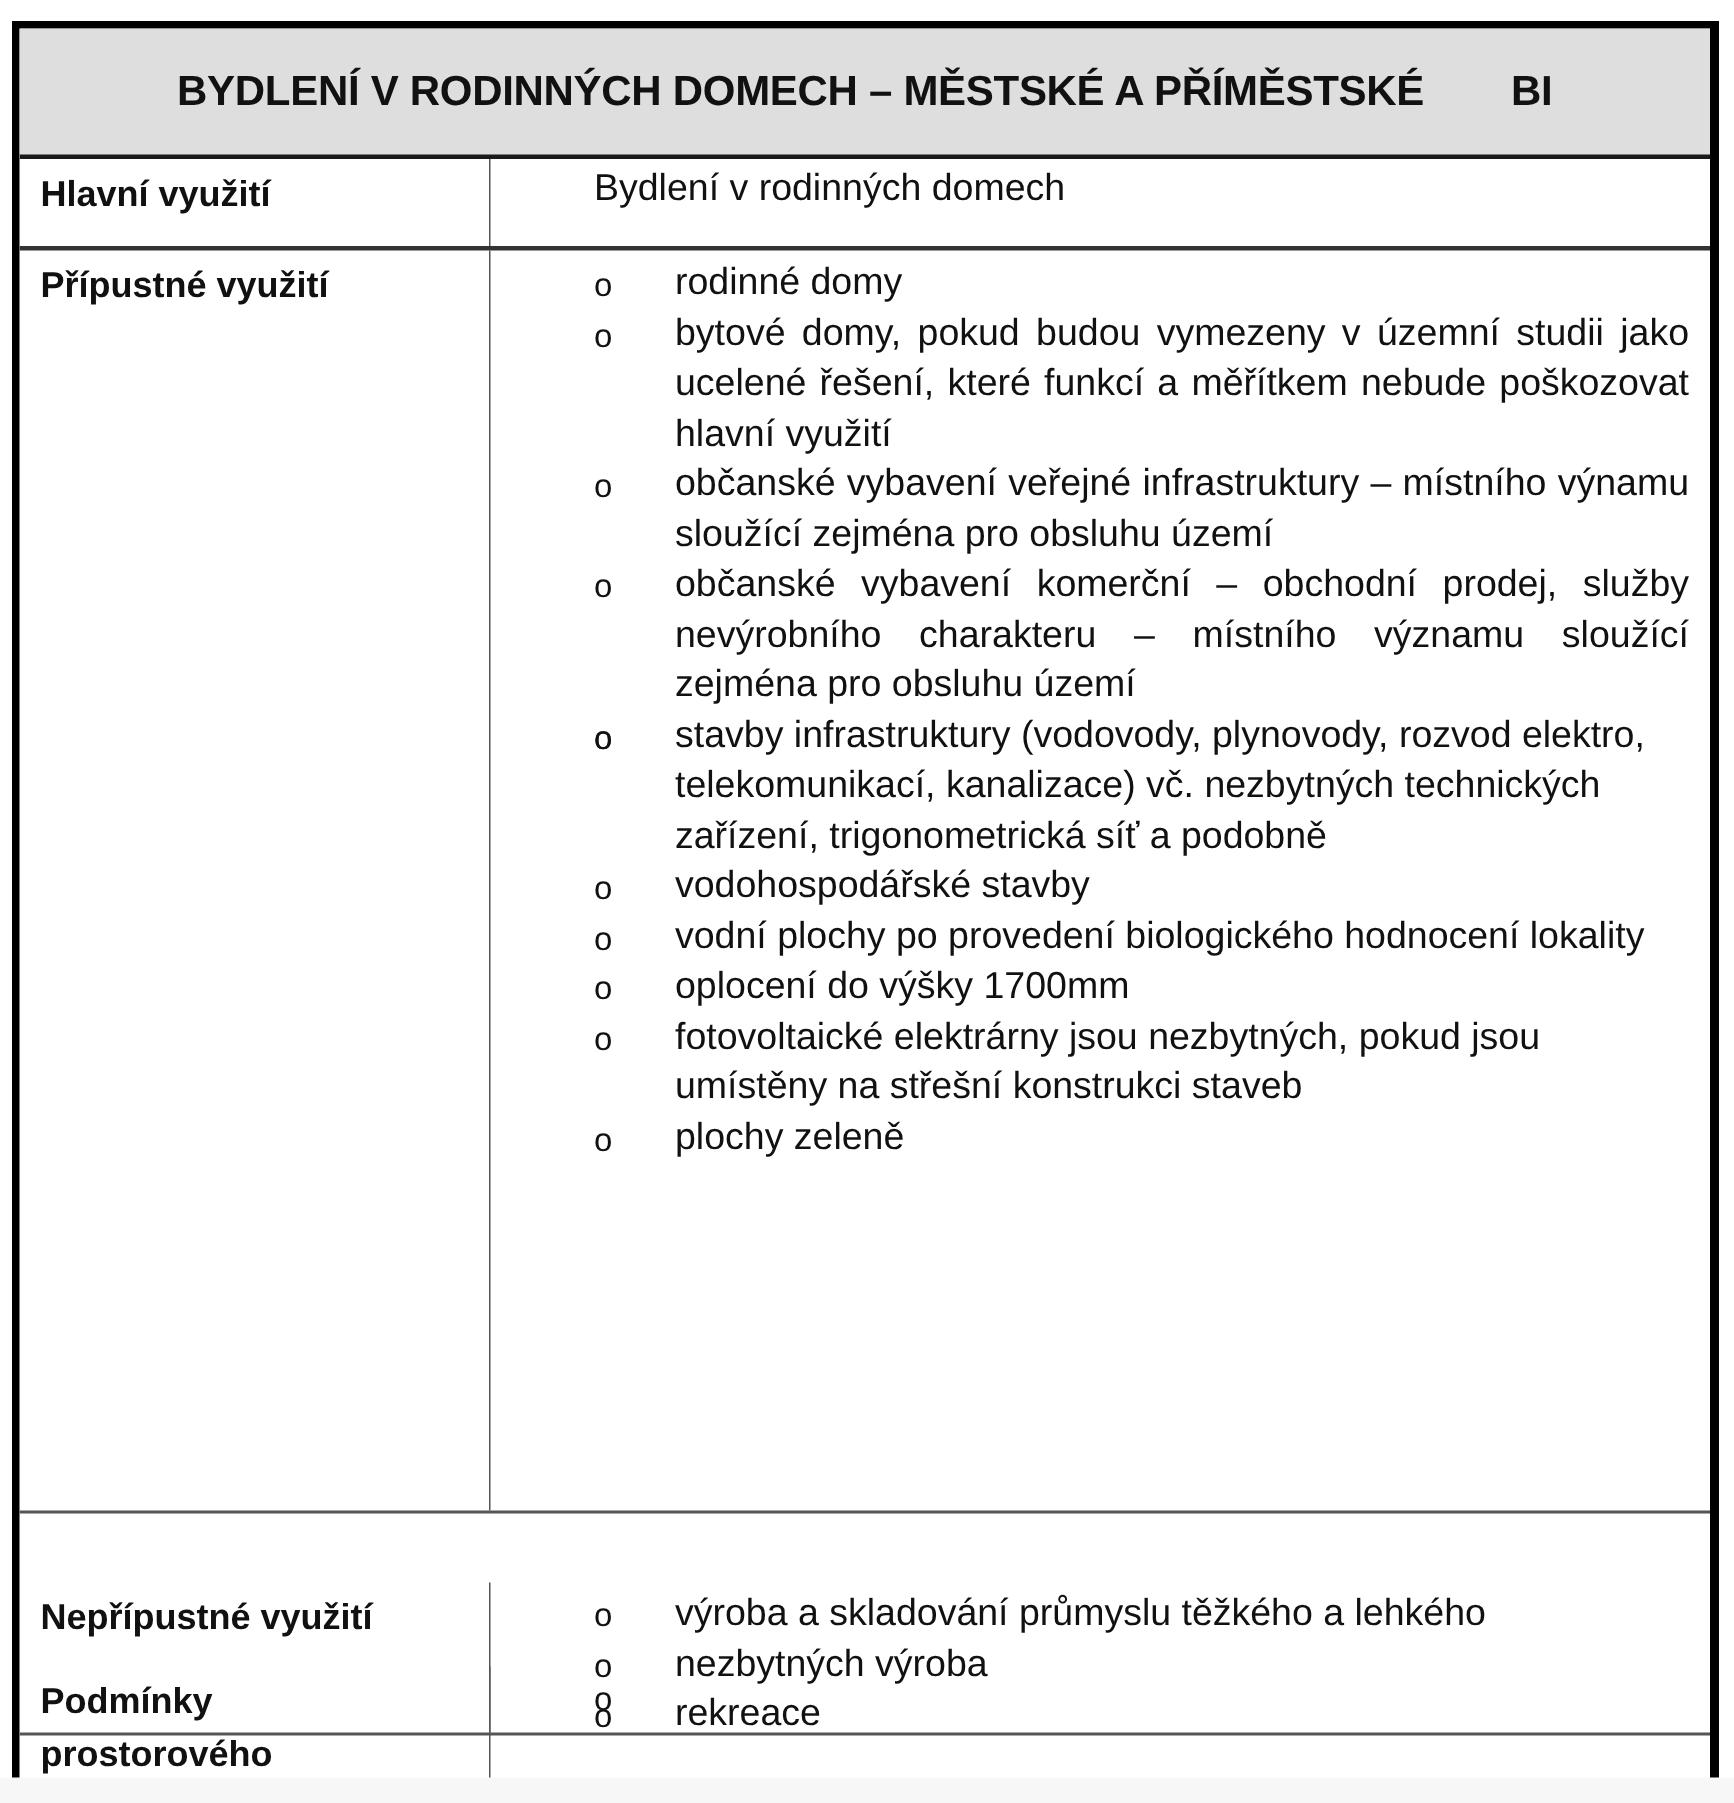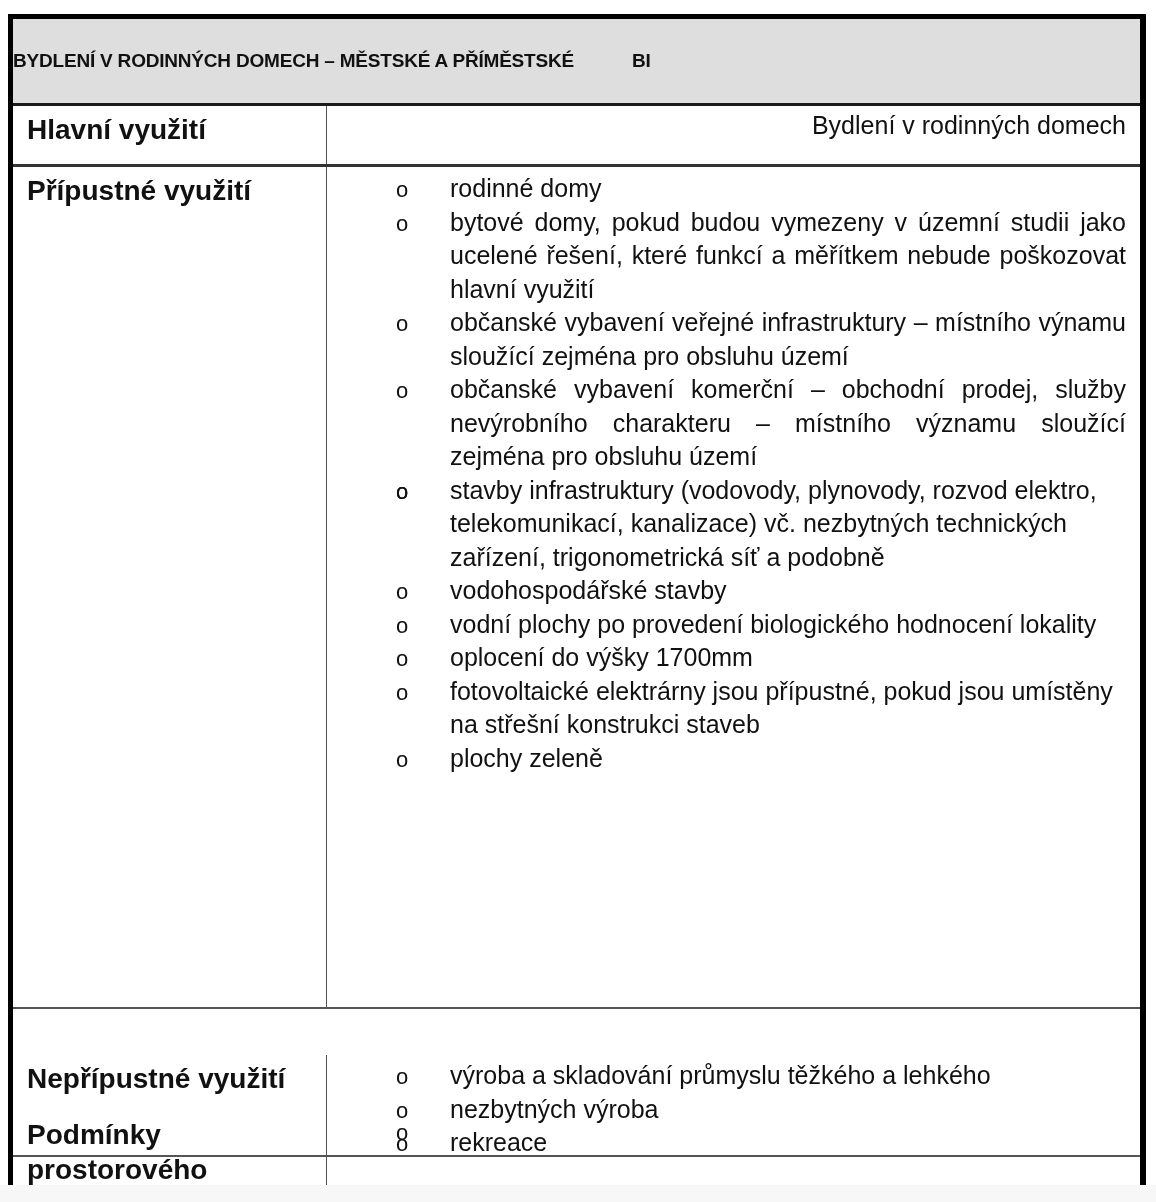--- a/index.html
+++ b/index.html
@@ -17,41 +17,41 @@
   .table {
     position: absolute; left: 8px; top: 14px; width: 1138px; height: 1171px;
     border-left: 5px solid #000; border-right: 6px solid #000; border-top: 5px solid #000;
     box-sizing: border-box;
     overflow: hidden;
   }
   .header {
     position: absolute; left: 0; top: 0; right: 0; height: 84px;
     background: #dedede;
     border-bottom: 3px solid #1a1a1a;
-    display: flex; align-items: center; justify-content: flex-start;
-    font-weight: bold; font-size: 19px; letter-spacing: -0.2px;
+    display: flex; align-items: center; justify-content: center;
+    font-weight: bold; font-size: 28px; letter-spacing: -0.2px;
   }
   .header .code { margin-left: 58px; }
   .row {
     position: absolute; left: 0; right: 0;
     border-bottom: 2px solid #555;
   }
   .row.thick { border-bottom: 3px solid #333; }
   .label {
     position: absolute; left: 14px; top: 6px; width: 290px;
-    font-weight: bold; font-size: 28px; line-height: 35px;
+    font-weight: bold; font-size: 24px; line-height: 35px;
   }
   .divider {
     position: absolute; left: 313px; top: 0; bottom: 0; width: 1px; background: #555;
   }
   .content {
     position: absolute; left: 383px; right: 14px; top: 6px;
     font-size: 25px; line-height: 33.5px;
   }
-  .plain { padding-left: 0px; text-align: right; }
+  .plain { padding-left: 0px; }
   ul.bullets { list-style: none; margin: 0; padding: 0; }
   ul.bullets li { position: relative; padding-left: 54px; text-align: justify; }
   ul.bullets li.left { text-align: left; }
   ul.bullets li .bul {
     position: absolute; left: 0; top: 0; font-size: 22px; line-height: 35px;
   }
 </style>
 </head>
 <body>
 
@@ -78,21 +78,21 @@
         <ul class="bullets">
           <li><span class="bul">o</span><span>rodinné domy</span></li>
           <li><span class="bul">o</span><span>bytové domy, pokud budou vymezeny v územní studii jako ucelené řešení, které funkcí a měřítkem nebude poškozovat hlavní využití</span></li>
           <li><span class="bul">o</span><span>občanské vybavení veřejné infrastruktury – místního výnamu sloužící zejména pro obsluhu území</span></li>
           <li><span class="bul">o</span><span>občanské vybavení komerční – obchodní prodej, služby nevýrobního charakteru – místního významu sloužící zejména pro obsluhu území</span></li>
           <li class="left"><span class="bul">o</span></li>
           <li class="left"><span class="bul">o</span><span>stavby infrastruktury (vodovody, plynovody, rozvod elektro, telekomunikací, kanalizace) vč. nezbytných technických zařízení, trigonometrická síť a podobně</span></li>
           <li class="left"><span class="bul">o</span><span>vodohospodářské stavby</span></li>
           <li class="left"><span class="bul">o</span><span>vodní plochy po provedení biologického hodnocení lokality</span></li>
           <li class="left"><span class="bul">o</span><span>oplocení do výšky 1700mm</span></li>
-          <li class="left"><span class="bul">o</span><span>fotovoltaické elektrárny jsou přípustné, pokud jsou umístěny na střešní konstrukci staveb</span></li>
+          <li class="left"><span class="bul">o</span><span>fotovoltaické elektrárny jsou nezbytných, pokud jsou umístěny na střešní konstrukci staveb</span></li>
           <li class="left"><span class="bul">o</span><span>plochy zeleně</span></li>
         </ul>
       </div>
     </div>
 
     <div class="row" style="top:990px;height:100px;margin-top:46px;">
       <div class="label">Nepřípustné využití</div>
       <div class="divider"></div>
       <div class="content" style="top:4px;">
         <ul class="bullets">

